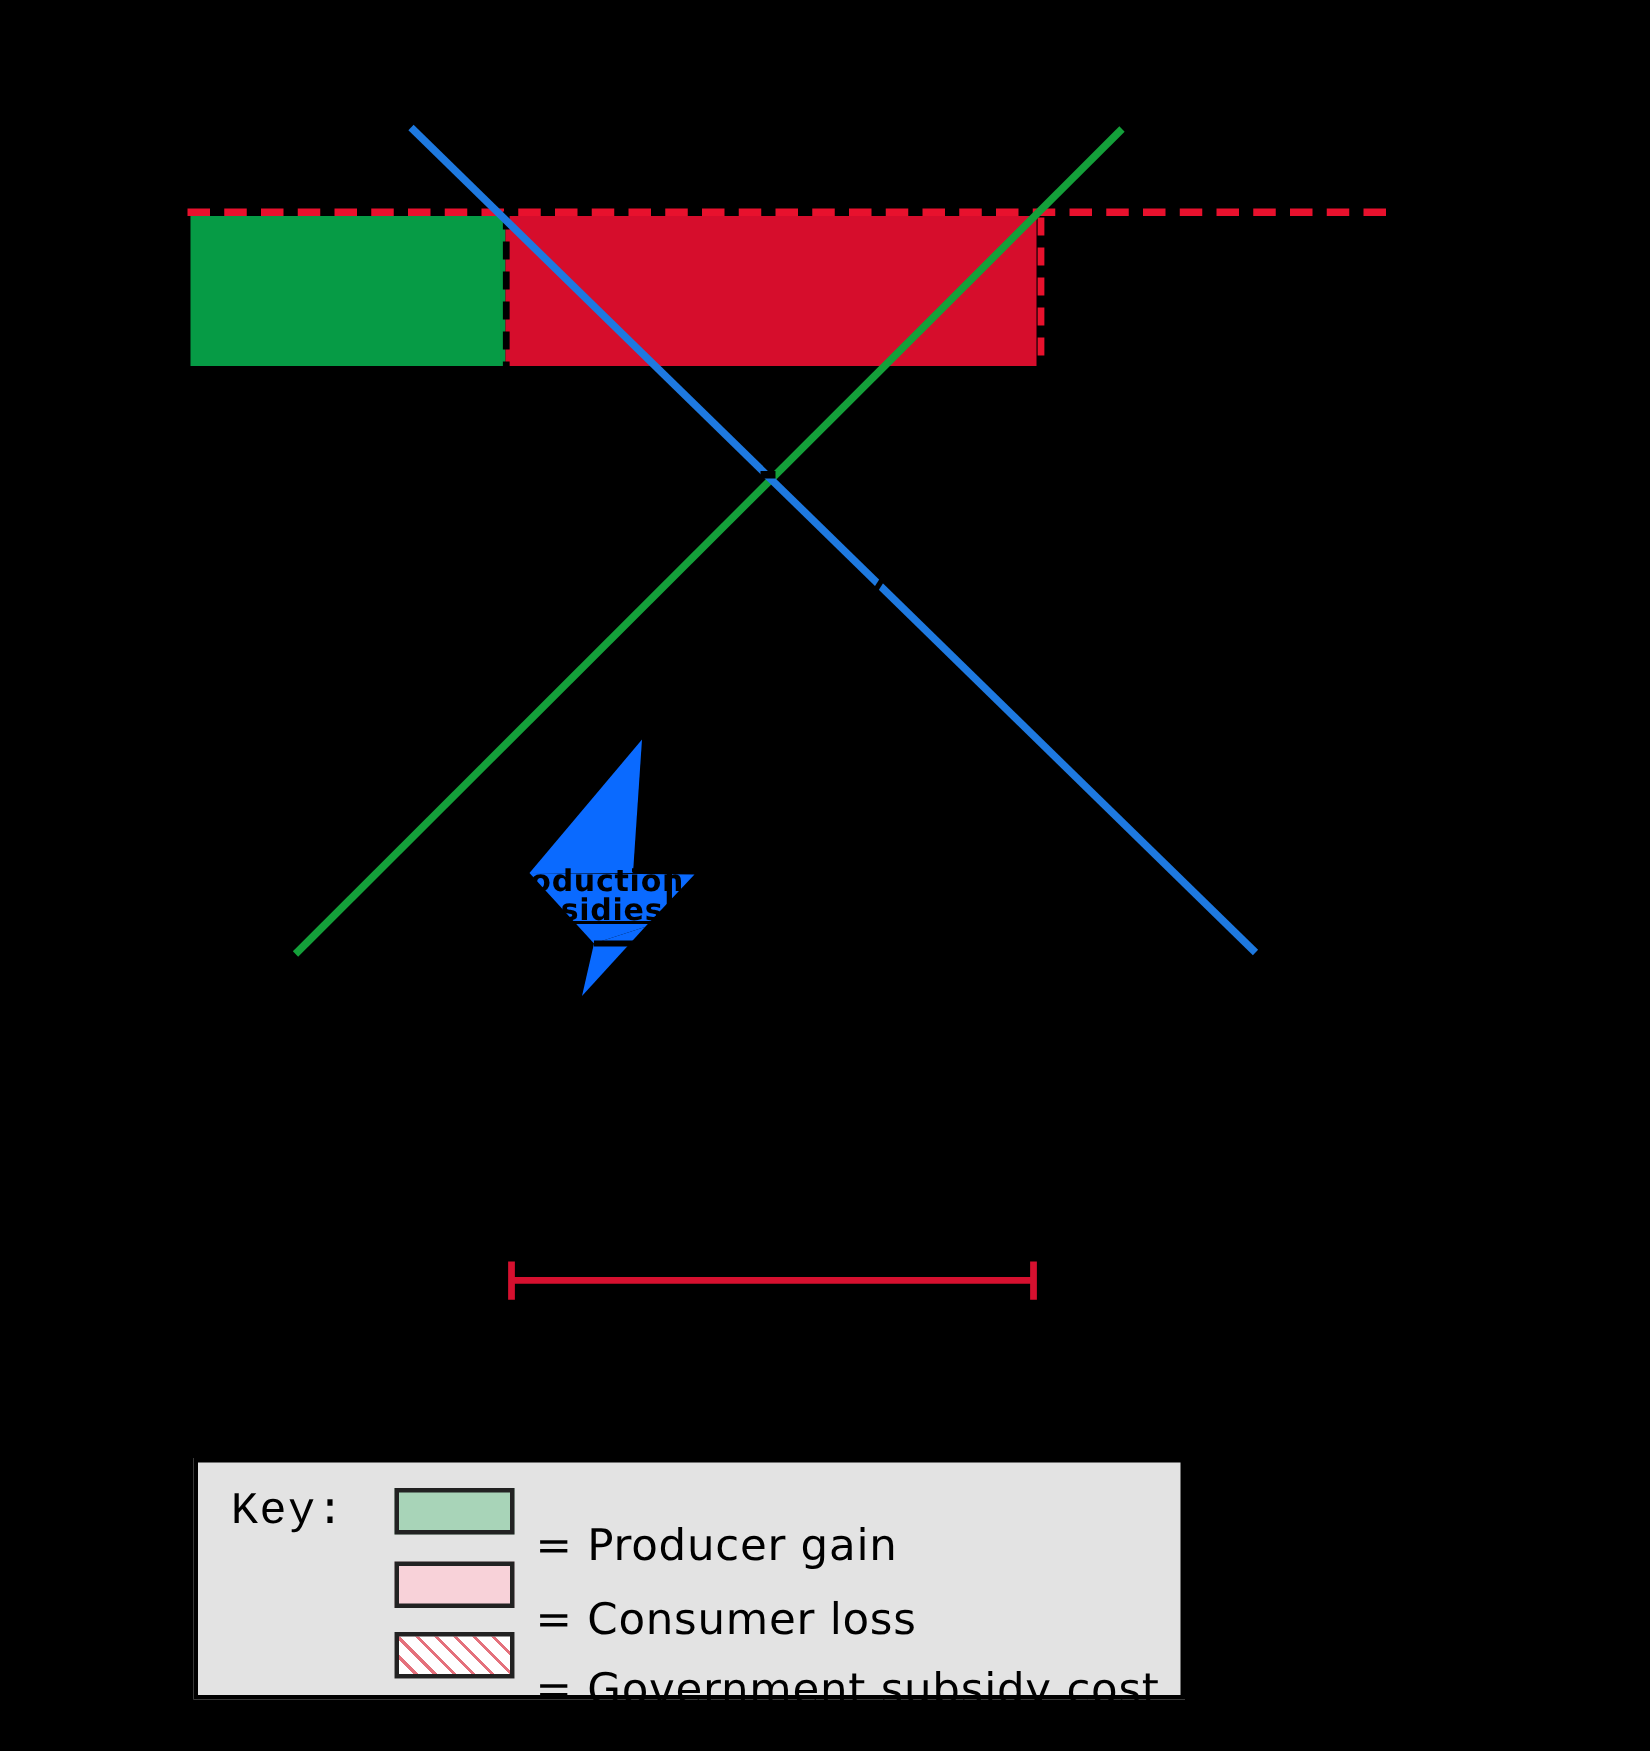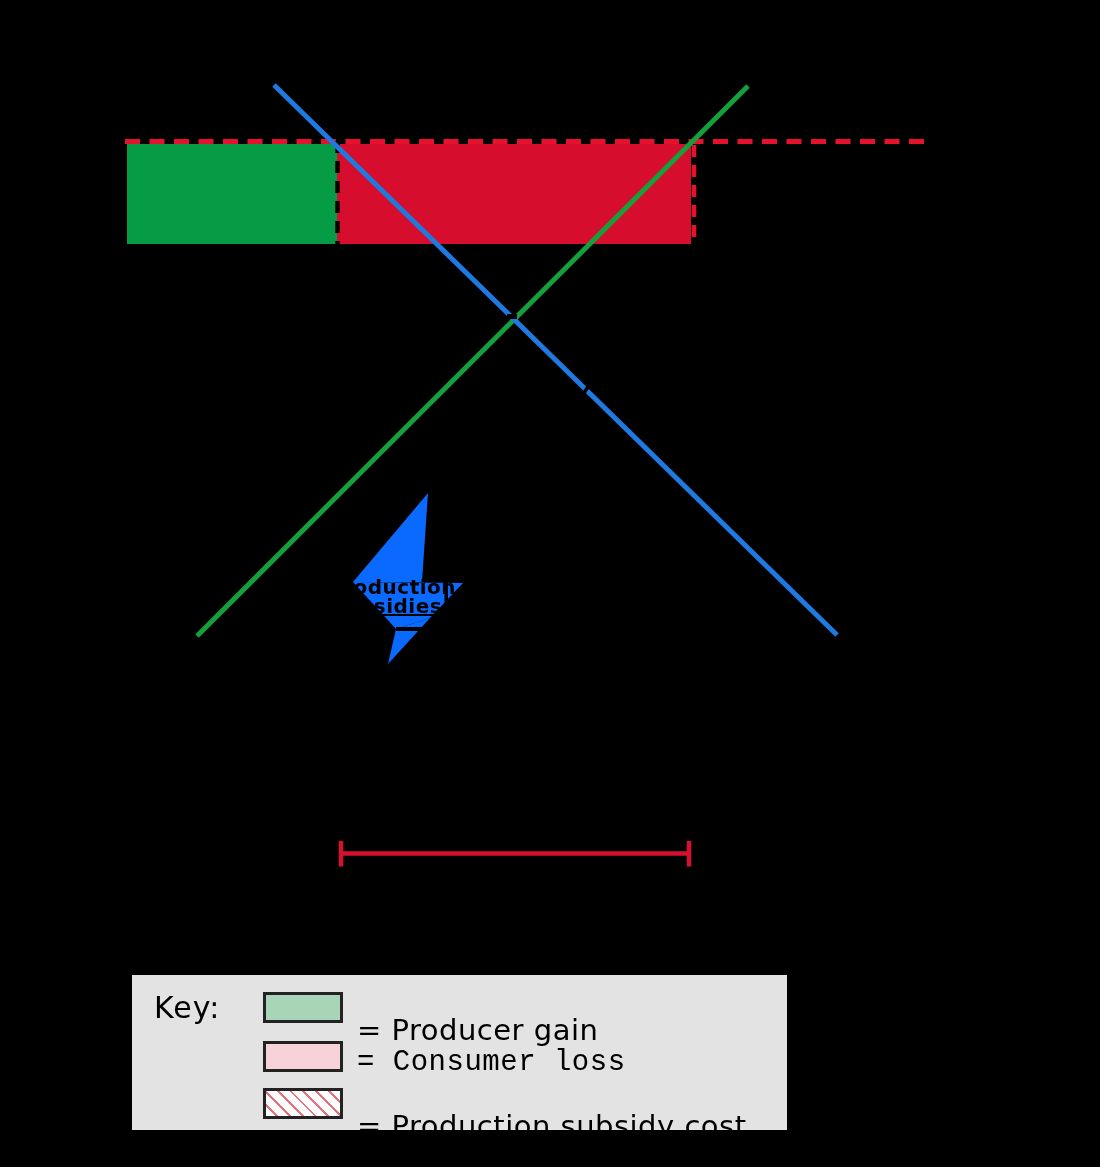--- a/index.html
+++ b/index.html
@@ -31,21 +31,21 @@
   #key-box{
     position:absolute;
     left:129px;top:972px;
     width:661px;height:161px;
     box-sizing:border-box;
     background:#e3e3e3;
     border:3px solid #000;
   }
   #key-title{
     position:absolute;left:22px;top:16px;
-    font-size:30px;line-height:34px;color:#000;letter-spacing:1px;
+    font-size:30px;line-height:34px;color:#000;letter-spacing:1px;font-family:Liberation Mono, monospace;
   }
   .key-row{position:absolute;left:0;top:0;width:100%;height:0;}
   .key-swatch{
     position:absolute;left:131px;
     width:74px;height:25px;
     border:3px solid #222;
   }
   .swatch-green{background:#a8d4b8;}
   .swatch-pink{background:#f8d2d9;}
   .swatch-hatch{
@@ -54,21 +54,21 @@
       transparent 0px, transparent 7px,
       #e4717c 7px, #e4717c 9px);
   }
   .key-label{
     position:absolute;left:225px;
     font-size:29px;line-height:34px;color:#000;letter-spacing:0.5px;
     white-space:nowrap;
     margin-top:24px;
   }
   #key-row-1 .key-swatch{top:17px;} #key-row-1 .key-label{top:14px;}
-  #key-row-2 .key-swatch{top:66px;} #key-row-2 .key-label{top:47px;font-family:Liberation Mono, monospace;}
+  #key-row-2 .key-swatch{top:66px;} #key-row-2 .key-label{top:63px;}
   #key-row-3 .key-swatch{top:113px;} #key-row-3 .key-label{top:110px;}
 </style>
 </head>
 <body>
 
 <div id="canvas">
 
   <svg id="diagram-svg" viewBox="0 0 1100 1167">
 
     <rect x="127" y="141" width="210" height="103" fill="#069b45"></rect>
@@ -119,17 +119,17 @@
       <div class="key-label">= Producer gain</div>
     </div>
 
     <div class="key-row" id="key-row-2">
       <div class="key-swatch swatch-pink"></div>
       <div class="key-label">= Consumer loss</div>
     </div>
 
     <div class="key-row" id="key-row-3">
       <div class="key-swatch swatch-hatch"></div>
-      <div class="key-label">= Production subsidy cost</div>
+      <div class="key-label">= Government subsidy cost</div>
     </div>
   </div>
 
 </div>
 
 </body></html>

